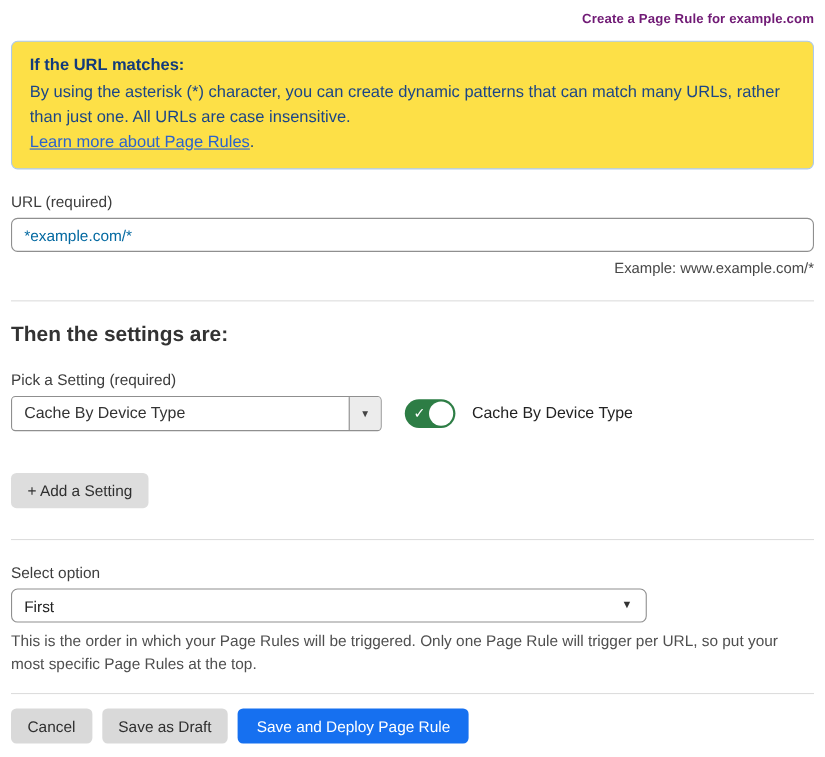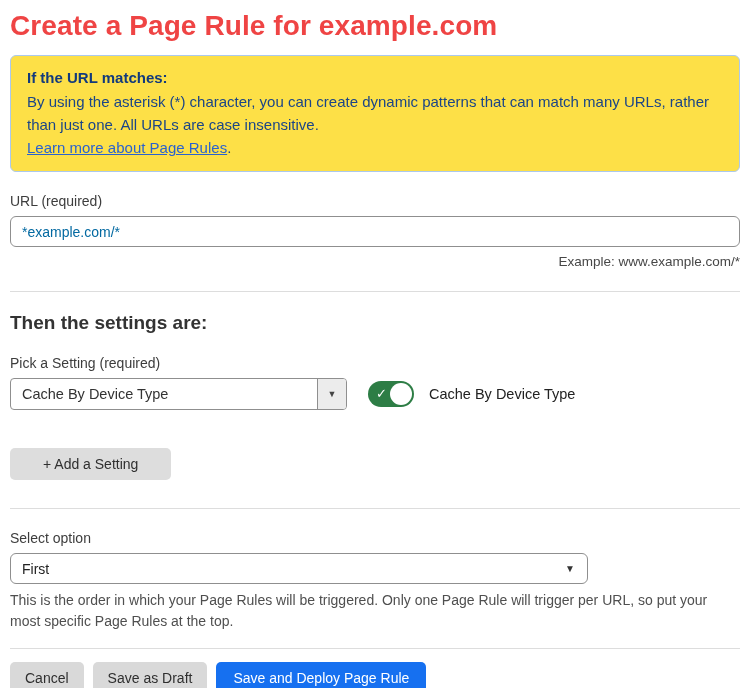--- a/index.html
+++ b/index.html
@@ -7,25 +7,26 @@
   body {
     width: 750px;
     height: 688px;
     font-family: "Liberation Sans", "DejaVu Sans", sans-serif;
     color: #2f2f2f;
     overflow: hidden;
   }
   .container { padding: 8px 10px 0 10px; }
 
   .page-title {
-    font-size: 28px;
-    font-weight: bold;
-    color: #ef4444;
+    font-size: 12px;
+    font-weight: bold;
+    color: #701a75;
     margin-top: 2px;
     letter-spacing: 0.1px;
+    text-align: right;
   }
 
   
   .info-box {
     margin-top: 13px;
     background: #fde047;
     border: 1px solid #abc9ee;
     border-radius: 6px;
     padding: 10px 16px 12px 16px;
     color: #17407f;
@@ -157,21 +158,21 @@
   }
 
   .add-setting-btn {
     margin-top: 38px;
     display: inline-block;
     background: #ddd;
     color: #2f2f2f;
     font-size: 14px;
     border: none;
     border-radius: 5px;
-    padding: 8px 33px;
+    padding: 8px 15px;
     cursor: pointer;
     font-family: "Liberation Sans", "DejaVu Sans", sans-serif;
   }
 
   .divider-order { margin-top: 28px; }
 
   .select-box {
     margin-top: 7px;
     width: 578px;
     height: 31px;

